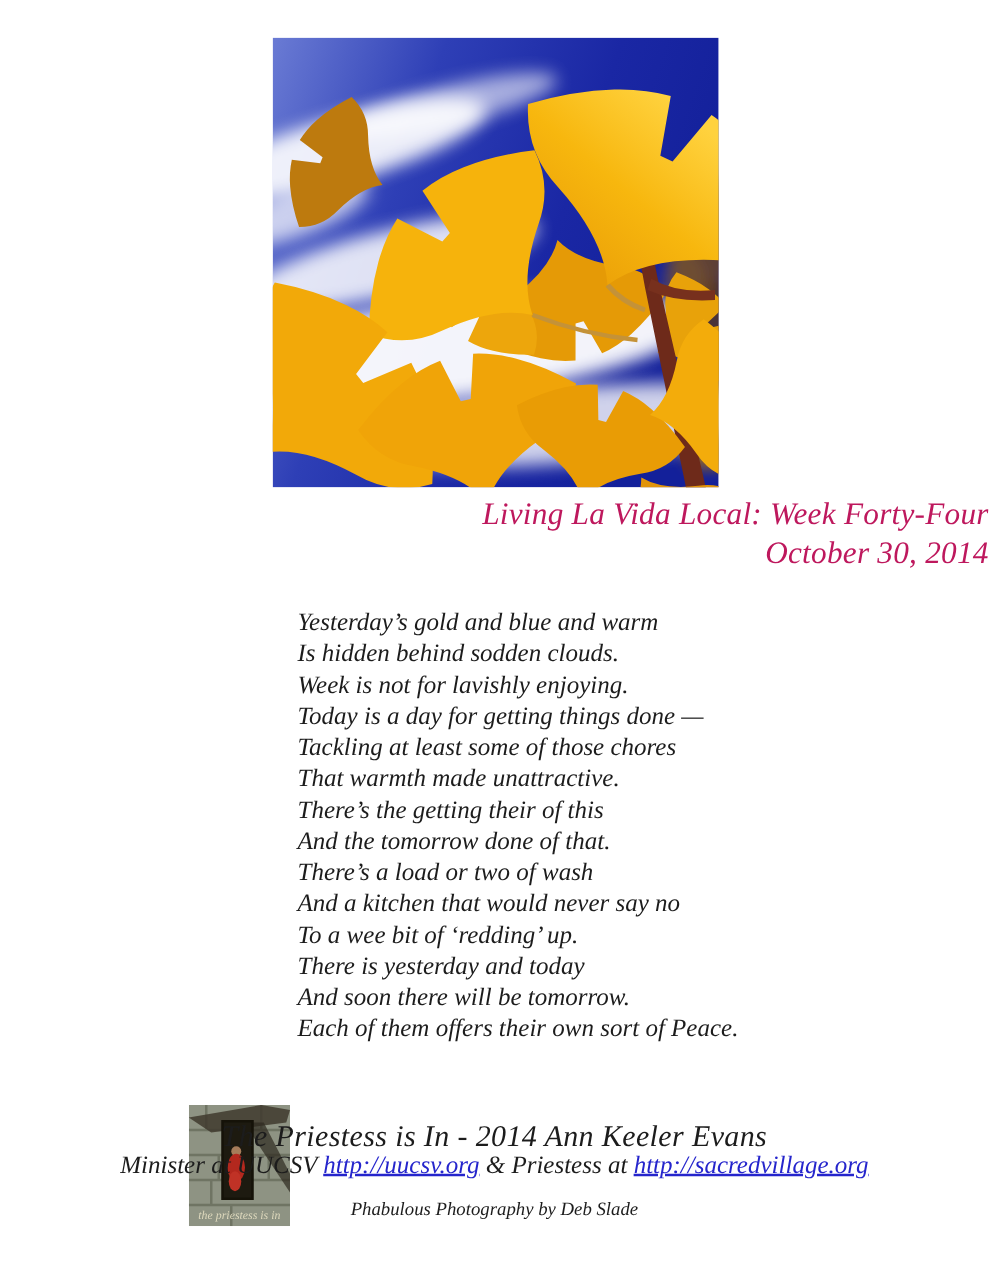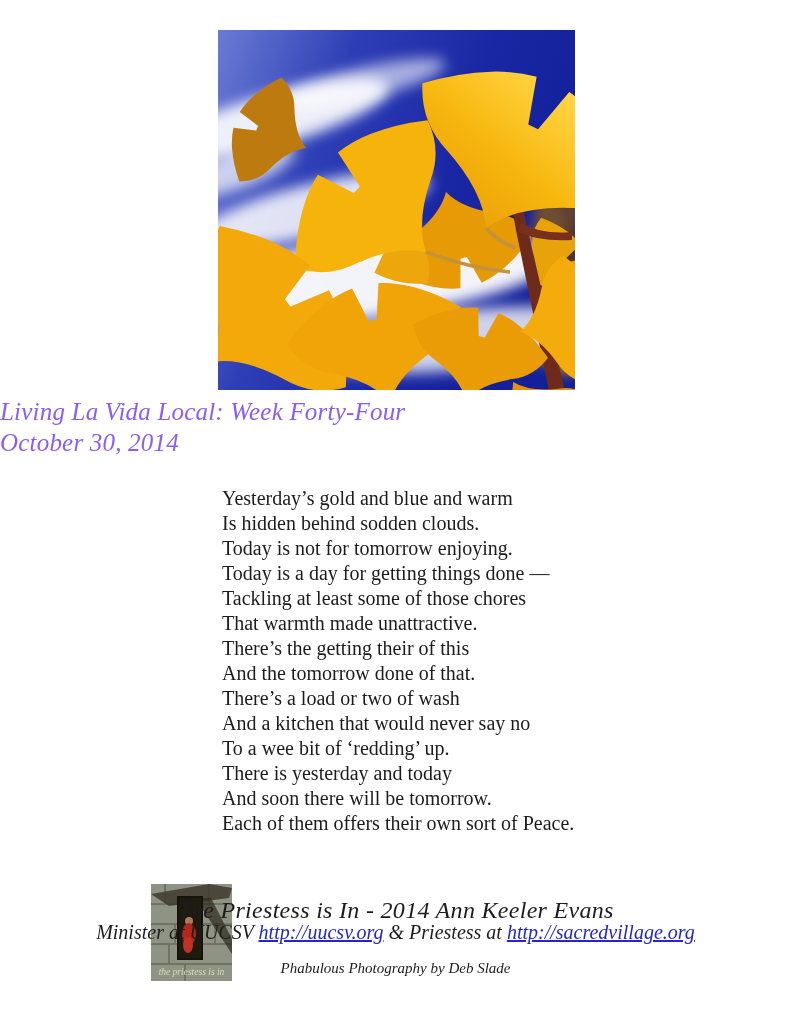--- a/index.html
+++ b/index.html
@@ -12,29 +12,29 @@
   }
   
   .photo{
     position:absolute;left:218px;top:30px;width:357px;height:360px;
     margin:0;padding:0;overflow:hidden;
   }
   .photo svg{display:block;width:100%;height:100%;}
   
   .title{
     position:absolute;left:0;top:396px;width:791px;
-    margin:0;text-align:left;
+    margin:0;text-align:right;
     font-style:italic;font-weight:normal;
     font-size:25px;line-height:31px;letter-spacing:0.2px;
-    color:#8b5cf6;
+    color:#be185d;
   }
   
   .poem{
-    position:absolute;left:222px;top:486px;width:430px;
-    font-size:20px;line-height:25px;color:#1c1c1c;
+    position:absolute;left:238px;top:486px;width:430px;
+    font-style:italic;font-size:20px;line-height:25px;color:#1c1c1c;
   }
   .poem-line{white-space:nowrap;}
   
   .badge{
     position:absolute;left:151px;top:884px;width:81px;height:97px;
     overflow:hidden;
   }
   .badge svg{display:block;width:100%;height:100%;}
   .footer-text{
     position:absolute;left:0;top:899px;width:791px;text-align:center;
@@ -122,21 +122,21 @@
   </figure>
 
   <h1 class="title">
     <span>Living La Vida Local: Week Forty-Four</span><br>
     <span>October 30, 2014</span>
   </h1>
 
   <div class="poem">
     <div class="poem-line">Yesterday’s gold and blue and warm</div>
     <div class="poem-line">Is hidden behind sodden clouds.</div>
-    <div class="poem-line">Today is not for tomorrow enjoying.</div>
+    <div class="poem-line">Week is not for lavishly enjoying.</div>
     <div class="poem-line">Today is a day for getting things done —</div>
     <div class="poem-line">Tackling at least some of those chores</div>
     <div class="poem-line">That warmth made unattractive.</div>
     <div class="poem-line">There’s the getting their of this</div>
     <div class="poem-line">And the tomorrow done of that.</div>
     <div class="poem-line">There’s a load or two of wash</div>
     <div class="poem-line">And a kitchen that would never say no</div>
     <div class="poem-line">To a wee bit of ‘redding’ up.</div>
     <div class="poem-line">There is yesterday and today</div>
     <div class="poem-line">And soon there will be tomorrow.</div>

